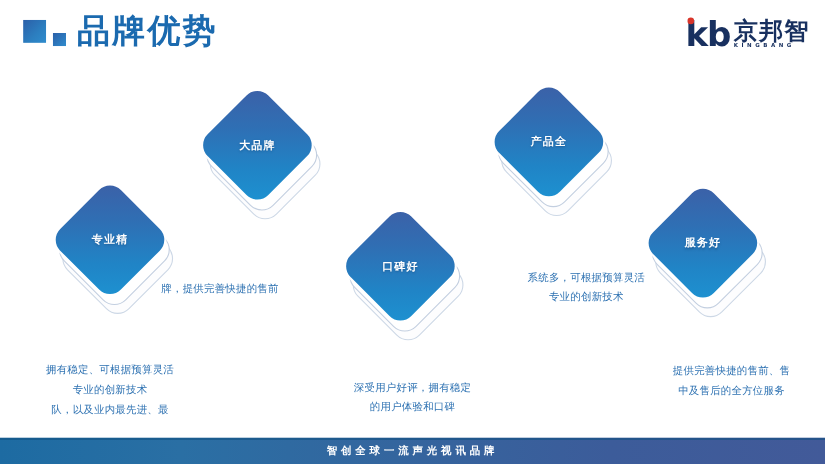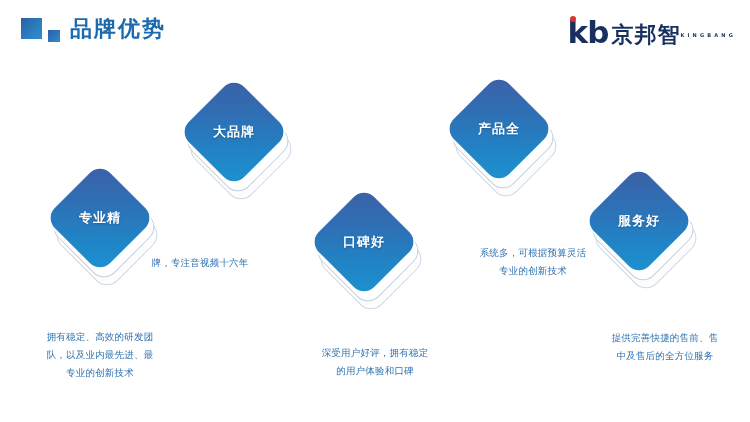--- a/index.html
+++ b/index.html
@@ -12,30 +12,30 @@
   #slide{position:absolute;left:0;top:0;width:750px;height:422px;background:#fff;overflow:hidden;}
 
   
   .header{position:absolute;left:0;top:0;width:750px;height:60px;}
   .sq-big{position:absolute;left:20px;top:17px;width:23px;height:23px;
     background:linear-gradient(135deg,#2b5fa8 0%,#2c7fc0 60%,#2f8ccd 100%);
     border:1.5px solid #ffffff;box-sizing:border-box;}
   .sq-small{position:absolute;left:47px;top:29px;width:14px;height:14px;
     background:linear-gradient(135deg,#2b5fa8 0%,#2f8ccd 100%);
     border:1px solid #ffffff;box-sizing:border-box;}
-  .page-title{position:absolute;left:70px;top:14px;font-size:22px;font-weight:bold;
+  .page-title{position:absolute;left:70px;top:14px;font-size:30px;font-weight:bold;
     color:#1b6aaf;letter-spacing:2px;line-height:30px;}
 
   
   .logo{position:absolute;right:14px;top:14px;height:32px;display:flex;align-items:flex-end;}
   .logo-mark{position:relative;font-size:31px;font-weight:bold;color:#18305f;
     font-family:"DejaVu Sans",sans-serif;line-height:27px;letter-spacing:-1px;}
   .logo-dot{position:absolute;left:2px;top:-3px;width:6px;height:6px;border-radius:50%;
     background:#d9352a;}
-  .logo-cn{margin-left:3px;display:flex;flex-direction:row;align-items:center;}
+  .logo-cn{margin-left:3px;display:flex;flex-direction:column;}
   .logo-cn-main{font-size:22px;font-weight:bold;color:#18305f;line-height:22px;letter-spacing:1px;}
   .logo-cn-sub{font-size:5px;color:#18305f;letter-spacing:3.2px;line-height:7px;
     font-family:"DejaVu Sans",sans-serif;font-weight:bold;}
 
   
   .node{position:absolute;}
   .diamond-wrap{position:absolute;left:0;top:0;}
   .diamond{
     position:absolute;left:0;top:0;
     width:78px;height:78px;border-radius:14px;
@@ -47,21 +47,21 @@
     position:absolute;width:78px;height:78px;border-radius:14px;transform:rotate(45deg);
     background:#ffffff;box-shadow:0 0 0 1px #c3cfe0;
   }
   .shadow2{
     position:absolute;width:78px;height:78px;border-radius:14px;transform:rotate(45deg);
     background:#fdfdfe;box-shadow:0 0 0 1px #cdd8e6;
   }
   .diamond-label{
     position:absolute;left:0;top:0;width:110px;height:110px;
     display:flex;align-items:center;justify-content:center;
-    color:#ffffff;font-size:13px;font-weight:bold;letter-spacing:1px;
+    color:#ffffff;font-size:10px;font-weight:bold;letter-spacing:1px;
     text-shadow:0 1px 2px rgba(15,45,90,0.35);
     pointer-events:none;
   }
   .caption{
     position:absolute;text-align:center;color:#2e72b2;
     font-size:9.5px;line-height:18px;letter-spacing:0.2px;margin-top:44px;
   }
 
   
   .footer{position:absolute;left:0;bottom:0;width:750px;height:24px;
@@ -94,35 +94,35 @@
 
   <div class="node" style="left:61px;top:179px;">
     <div class="diamond-wrap">
       <div class="shadow2" style="left:7px;top:17px;"></div>
       <div class="shadow1" style="left:4px;top:9px;"></div>
       <div class="diamond"></div>
       <div class="diamond-label" style="left:-16px;top:-16px;text-align:right;">专业精</div>
     </div>
   </div>
   <div class="caption" style="left:20px;top:284px;width:160px;">
-    <div>拥有稳定、高效的研发团</div>
+    <div>拥有稳定、可根据预算灵活</div>
+    <div>专业的创新技术</div>
     <div>队，以及业内最先进、最</div>
-    <div>专业的创新技术</div>
   </div>
 
   <div class="node" style="left:195px;top:93px;">
     <div class="diamond-wrap">
       <div class="shadow2" style="left:7px;top:17px;"></div>
       <div class="shadow1" style="left:4px;top:9px;"></div>
       <div class="diamond"></div>
       <div class="diamond-label" style="left:-16px;top:-16px;">大品牌</div>
     </div>
   </div>
   <div class="caption" style="left:110px;top:210px;width:180px;">
-    <div>牌，专注音视频十六年</div>
+    <div>牌，提供完善快捷的售前</div>
   </div>
 
   <div class="node" style="left:325px;top:203px;">
     <div class="diamond-wrap">
       <div class="shadow2" style="left:7px;top:17px;"></div>
       <div class="shadow1" style="left:4px;top:9px;"></div>
       <div class="diamond"></div>
       <div class="diamond-label" style="left:-16px;top:-16px;">口碑好</div>
     </div>
   </div>
@@ -150,14 +150,18 @@
       <div class="shadow1" style="left:4px;top:9px;"></div>
       <div class="diamond"></div>
       <div class="diamond-label" style="left:-16px;top:-16px;">服务好</div>
     </div>
   </div>
   <div class="caption" style="left:575px;top:285px;width:180px;">
     <div>提供完善快捷的售前、售</div>
     <div>中及售后的全方位服务</div>
   </div>
 
+  <div class="footer">
+    <div class="footer-line"></div>
+    <div class="footer-text">智创全球一流声光视讯品牌</div>
+  </div>
 
 </div>
 
 </body></html>

